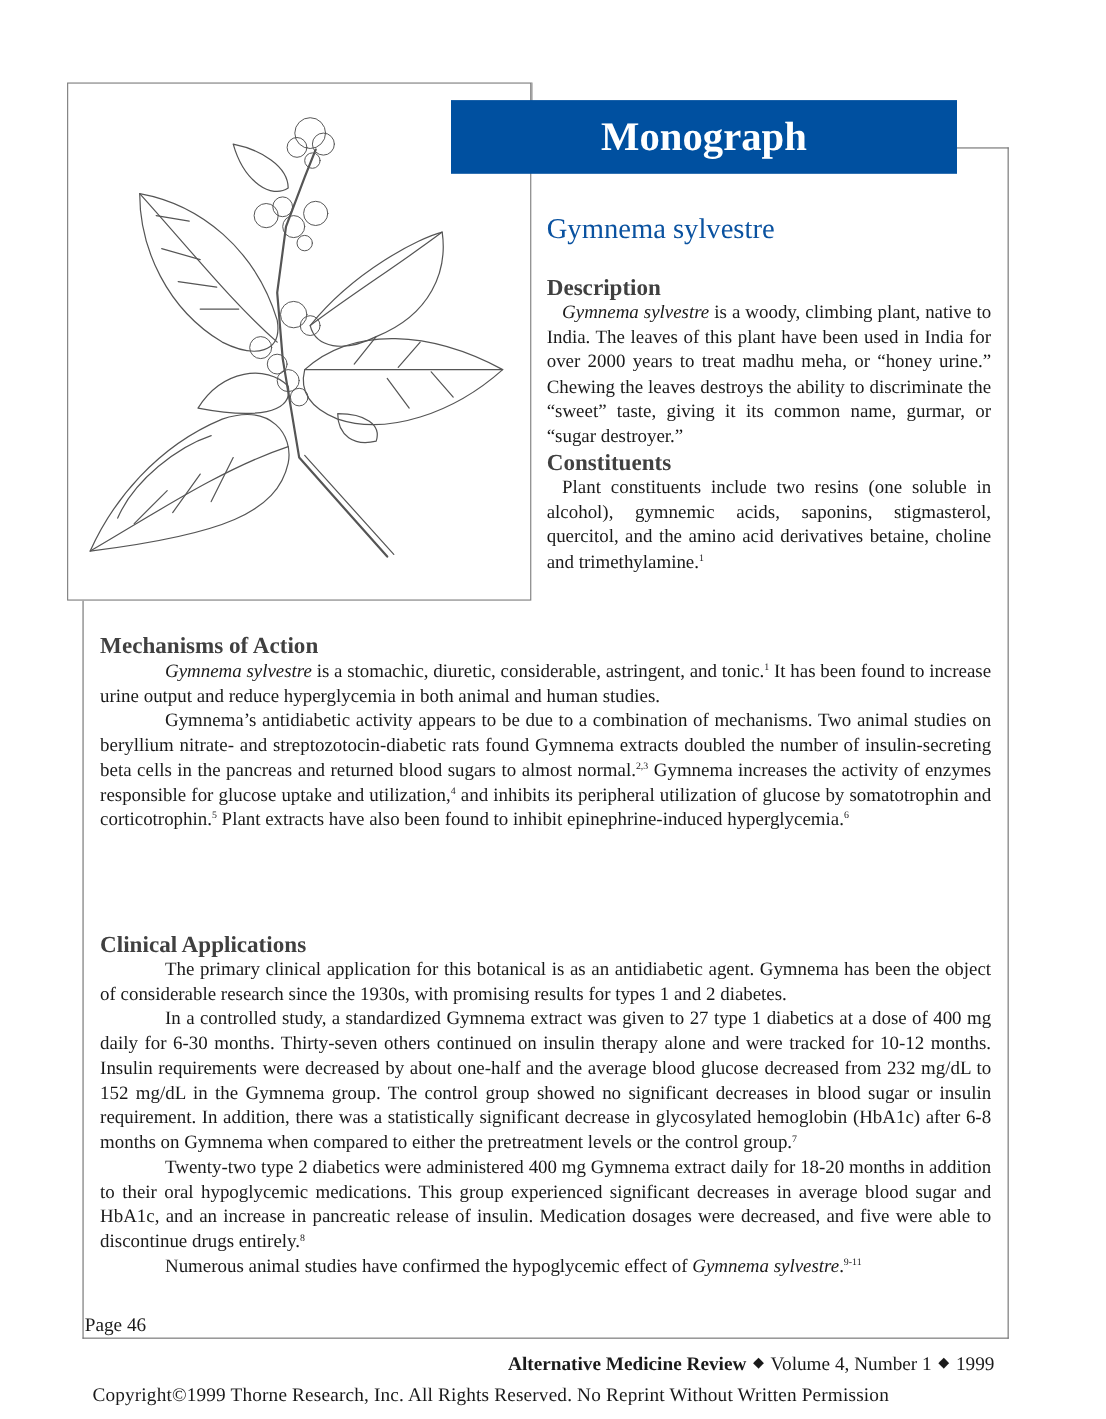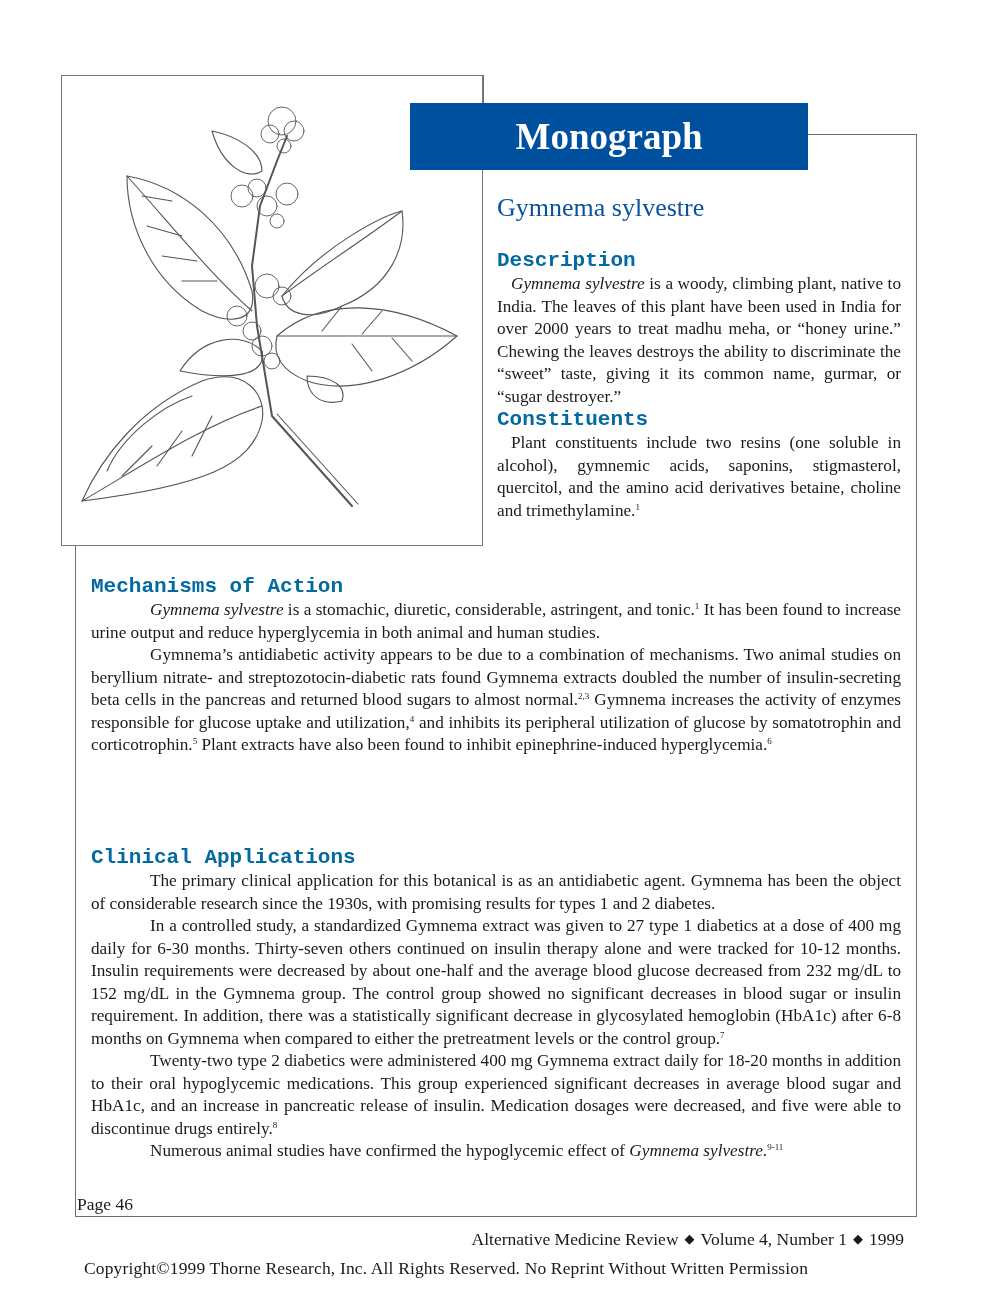--- a/index.html
+++ b/index.html
@@ -11,30 +11,30 @@
     
     .frame-line { position: absolute; background: #6e6e6e; }
     
     .image-box {
       position: absolute; left: 61px; top: 75px; width: 422px; height: 471px;
       border: 1px solid #7a7a7a; background: #fff; box-sizing: border-box;
     }
     .image-box svg { position: absolute; left: 0; top: 0; }
     
     .banner {
-      position: absolute; left: 410px; top: 103px; width: 398px; height: 67px;
+      position: absolute; left: 410px; top: 91px; width: 460px; height: 67px;
       background: #0050a0; color: #fff; display: flex; align-items: center; justify-content: center;
       font-family: "Liberation Serif", serif; font-weight: bold; font-size: 37px; letter-spacing: 0px;
     }
     .species-title {
       position: absolute; left: 497px; top: 193px;
       font-size: 26px; color: #0a52a0; font-family: "Liberation Serif", serif;
     }
     .h2 {
-      font-family: Liberation Mono, monospace; font-weight: bold; font-size: 21px; color: #0369a1;
+      font-family: Liberation Serif, serif; font-weight: bold; font-size: 21px; color: #404040;
       line-height: 24px; margin: 0;
     }
     .col-right {
       position: absolute; left: 497px; width: 404px;
     }
     .para {
       font-size: 17.2px; line-height: 22.5px; text-align: justify; margin: 0;
       text-align-last: left;
       font-family: Liberation Serif, serif;
     }
@@ -44,21 +44,21 @@
     }
     .full .para { text-indent: 59px; }
     sup { font-size: 9px; line-height: 0; vertical-align: 6px; }
     i { font-style: italic; }
     .footer-left {
       position: absolute; left: 77px; top: 1194px; font-size: 17.5px;
     }
     .footer-right {
       position: absolute; right: 101px; top: 1229px; font-size: 17.5px; white-space: nowrap;
     }
-    .footer-right b { font-weight: normal; }
+    .footer-right b { font-weight: bold; }
     .diamond { font-size: 13px; vertical-align: 2px; margin: 0 6px; }
     .copyright {
       position: absolute; left: 84px; top: 1258px; font-size: 17.5px; white-space: nowrap; letter-spacing: 0.15px;
     }
   </style>
 </head>
 <body>
 
 <div class="frame-line" style="left:808px; top:134px; width:109px; height:1px;"></div>
 <div class="frame-line" style="left:916px; top:134px; width:1px; height:1083px;"></div>

